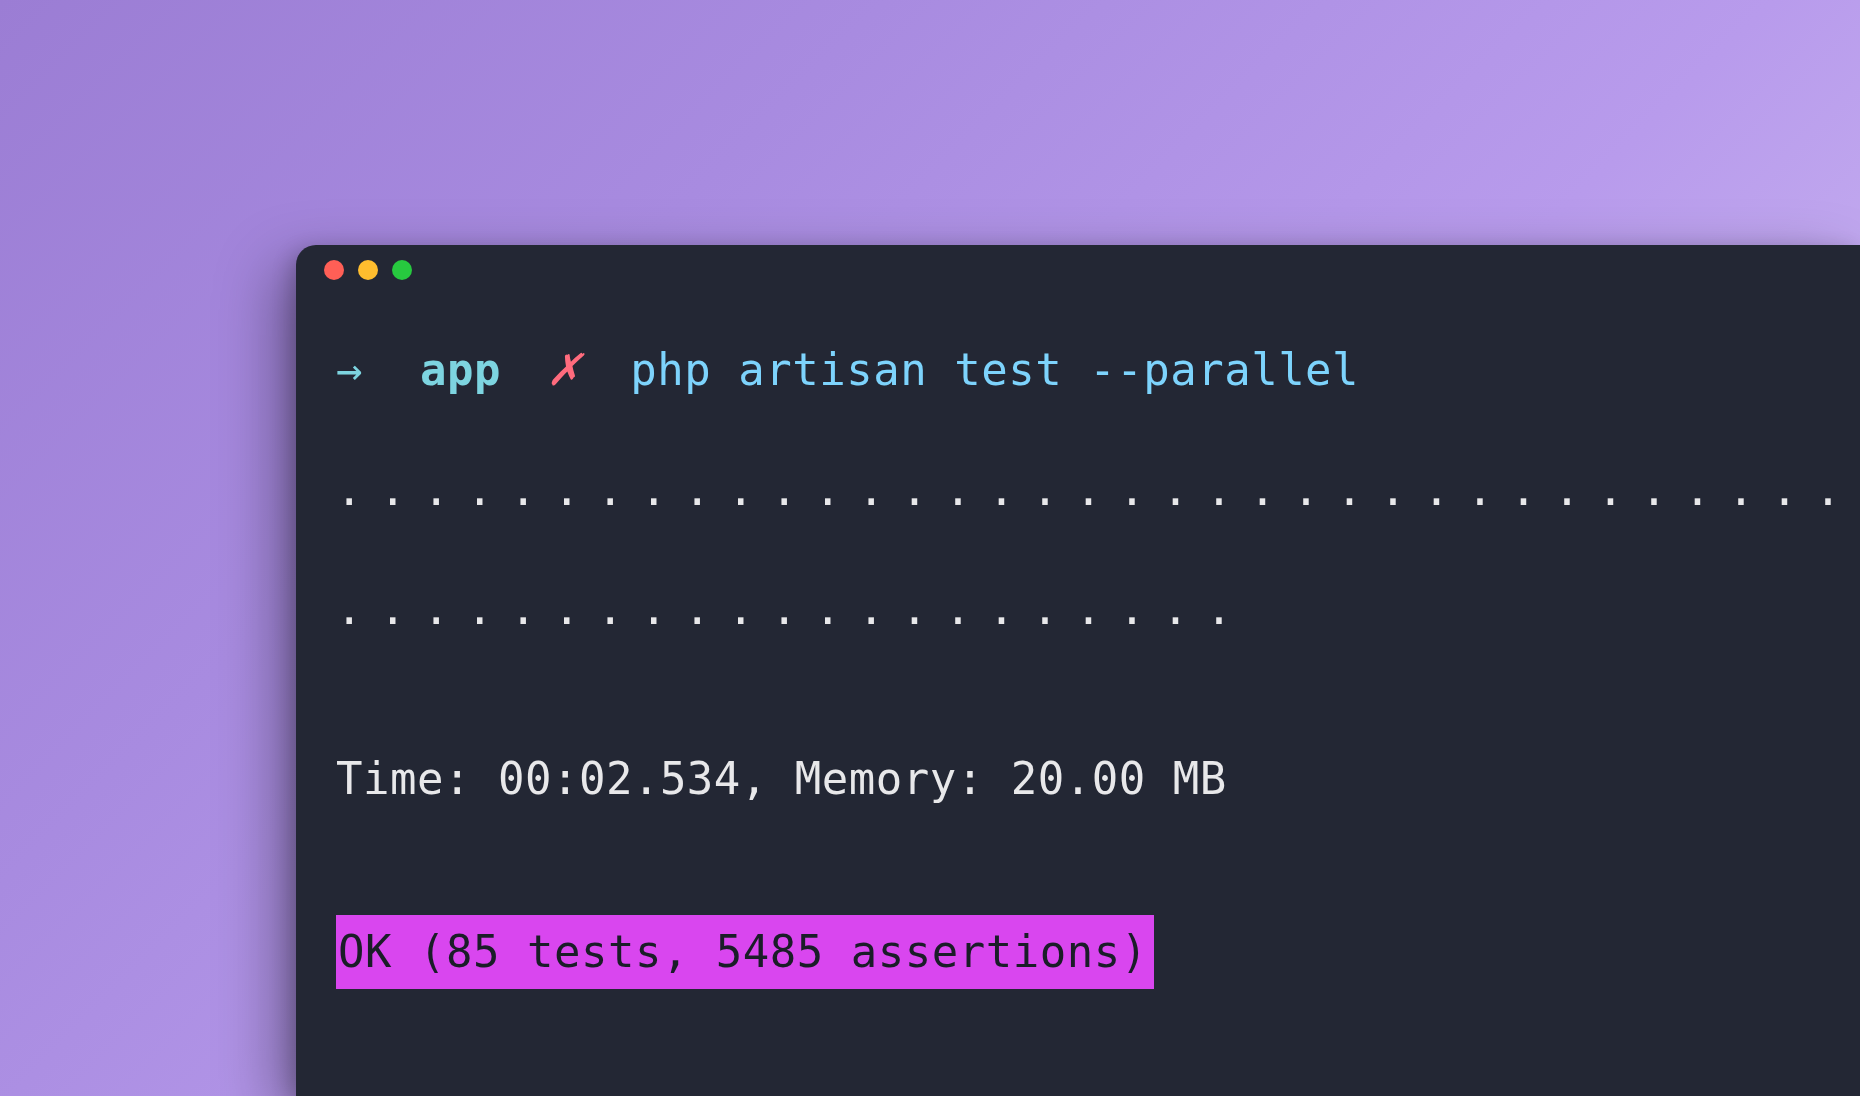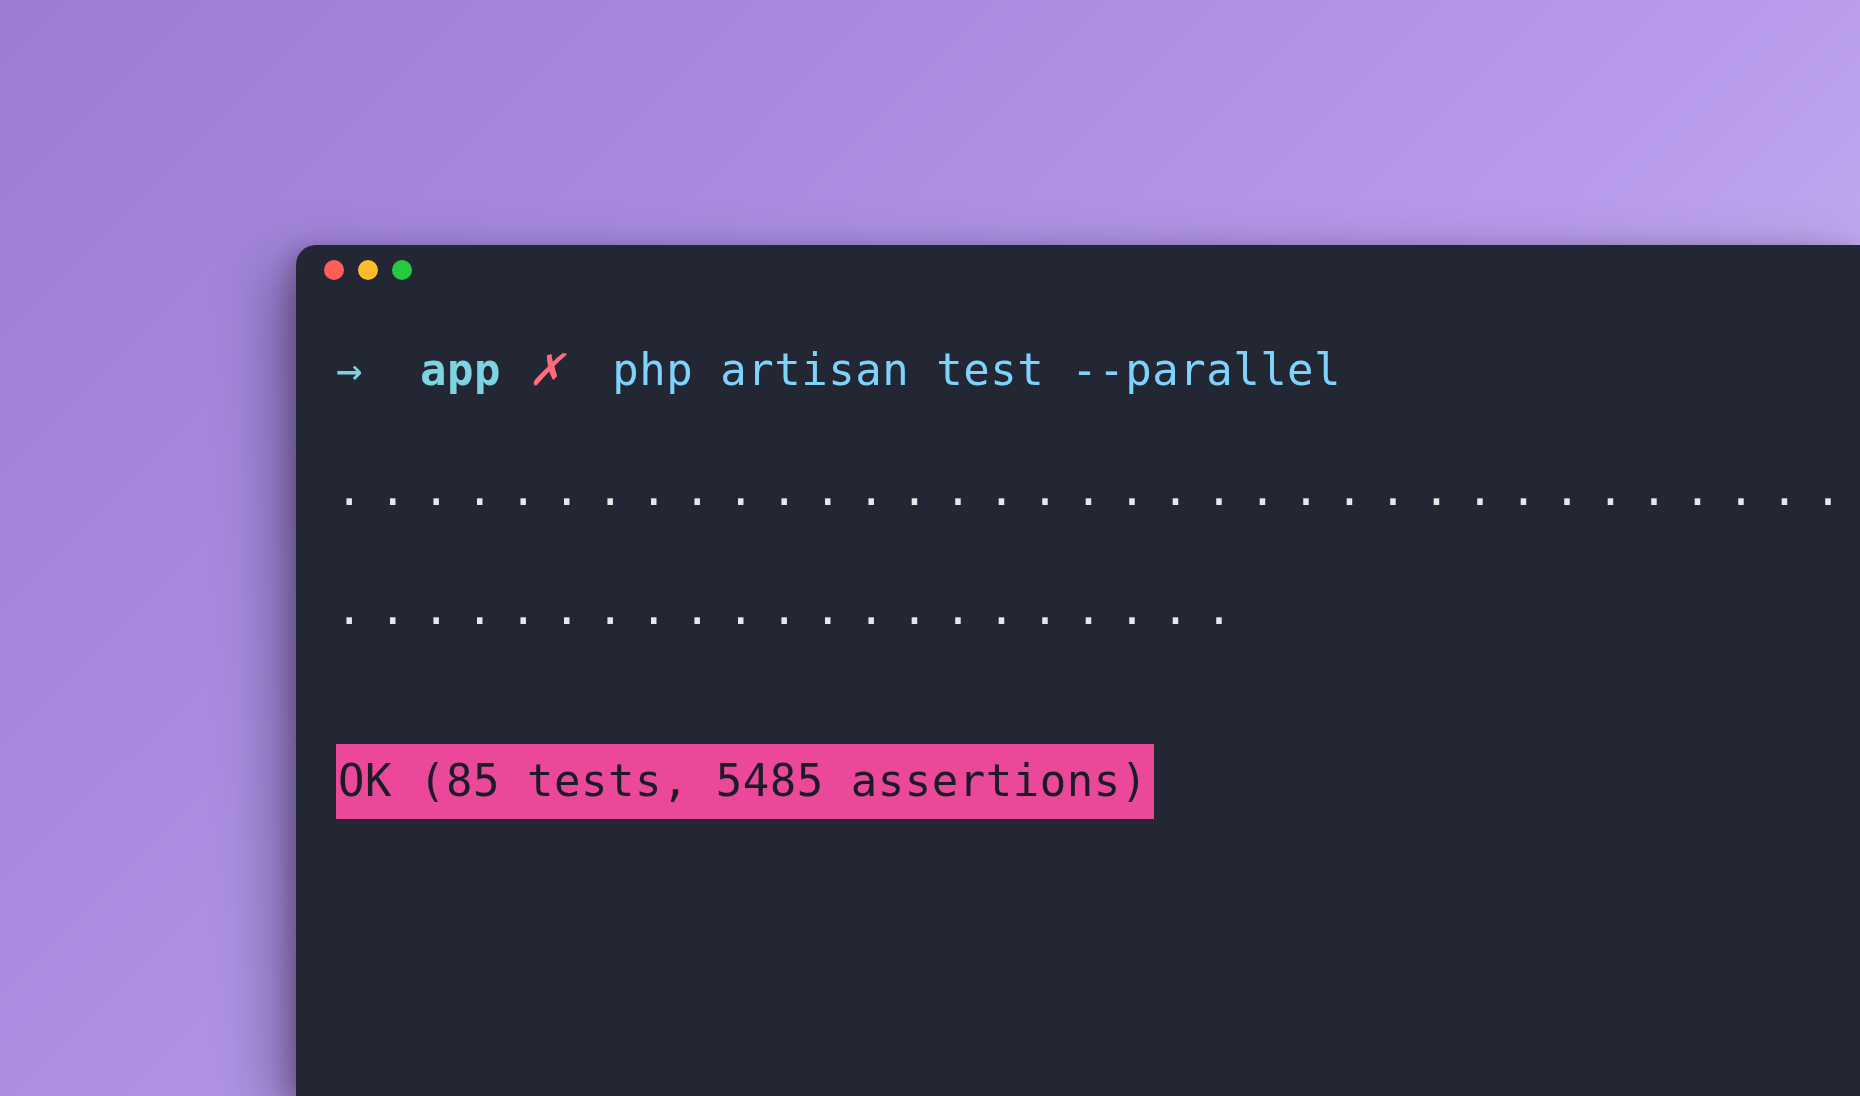--- a/index.html
+++ b/index.html
@@ -69,20 +69,21 @@
     }
     
     .prompt-arrow {
       color: #7dd4e0;
       margin-right: 30px;
     }
     
     .prompt-cwd {
       color: #7dd4e0;
       font-weight: 700;
+      margin-right: 18px;
     }
     
     .prompt-git {
       color: #ff6b7d;
       font-style: italic;
       margin-right: 20px;
     }
     
     .prompt-command {
       color: #7dd3fc;
@@ -102,21 +103,21 @@
     .stats-line {
       margin-bottom: 100px;
       color: #e8e8ea;
     }
     
     .result-line {
       display: inline-block;
     }
     
     .result-badge {
-      background: #ec4899;
+      background: #d946ef;
       color: #1a1d28;
       padding: 2px 6px 2px 2px;
       display: inline-block;
     }
   </style>
 </head>
 <body>
 
 <div class="terminal-window">
   <div class="titlebar">
@@ -129,18 +130,19 @@
     <div class="prompt-line">
       <span class="prompt-arrow">→</span>
       <span class="prompt-cwd">app</span>
       <span class="prompt-git">✗</span>
       <span class="prompt-command">php artisan test --parallel</span>
     </div>
     
     <div class="dots-line">........................................................</div>
     <div class="dots-line short">.....................</div>
     
+    <div class="stats-line">Time: 00:02.534, Memory: 20.00 MB</div>
     
     <div class="result-line">
       <span class="result-badge">OK (85 tests, 5485 assertions)</span>
     </div>
   </div>
 </div>
 
 </body></html>

